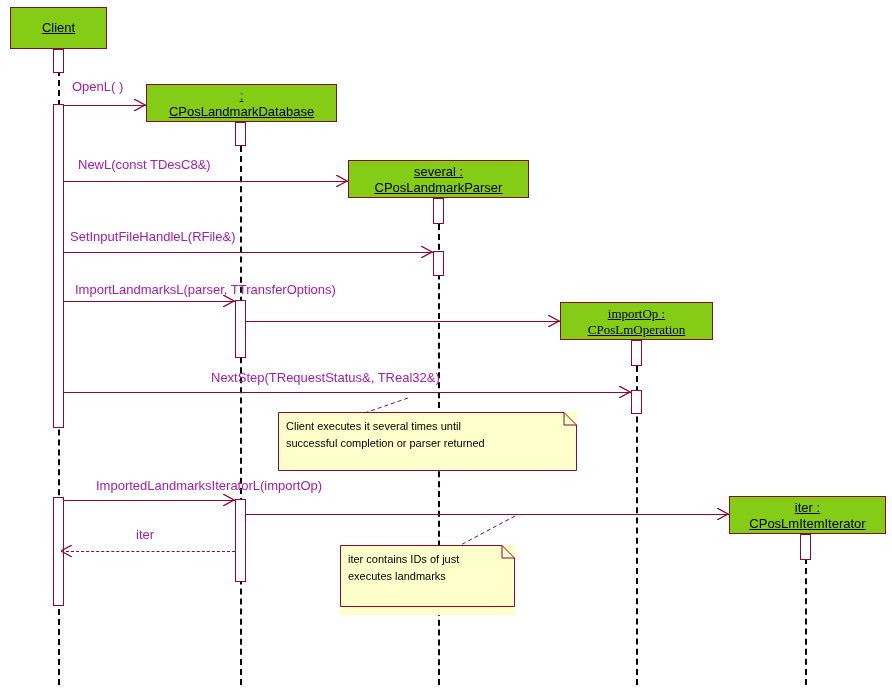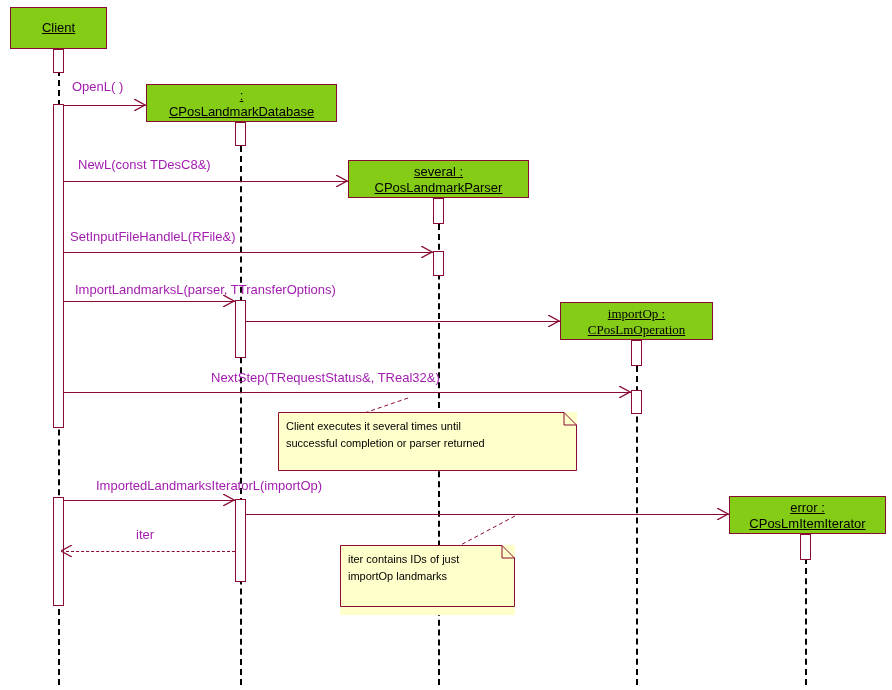--- a/index.html
+++ b/index.html
@@ -115,21 +115,21 @@
     <span class="l1">several :</span>
     <span class="l2">CPosLandmarkParser</span>
   </div>
 
   <div class="obj-box" style="left:560px; top:302px; width:153px; height:38px;font-family:Liberation Serif, serif;">
     <span class="l1">importOp :</span>
     <span class="l2">CPosLmOperation</span>
   </div>
 
   <div class="obj-box" style="left:729px; top:496px; width:157px; height:38px;">
-    <span class="l1">error :</span>
+    <span class="l1">iter :</span>
     <span class="l2">CPosLmItemIterator</span>
   </div>
 
   <div class="lifeline" style="left:58px; top:70px; height:615px;"></div>
   <div class="lifeline" style="left:240px; top:146px; height:539px;"></div>
   <div class="lifeline" style="left:438px; top:224px; height:461px;"></div>
   <div class="lifeline" style="left:636px; top:366px; height:319px;"></div>
   <div class="lifeline" style="left:805px; top:558px; height:127px;"></div>
 
   <div class="activation" style="left:53px; top:49px; width:11px; height:24px;"></div>
@@ -220,16 +220,16 @@
 
   <svg class="note-anchor" style="left:455px; top:516px; width:62px; height:34px;">
     <line x1="60" y1="0" x2="0" y2="32" stroke="#8B0A32" stroke-width="1" stroke-dasharray="4,3"></line>
   </svg>
   <div class="note" style="left:340px; top:545px; width:175px; height:70px;">
     <svg class="note-svg" width="175" height="62" viewBox="0 0 175 62">
       <path d="M0.5 0.5 L162 0.5 L174.5 13 L174.5 61.5 L0.5 61.5 Z" fill="#FFFFCC" stroke="#8B0A32" stroke-width="1"></path>
       <path d="M162 0.5 L162 13 L174.5 13" fill="none" stroke="#8B0A32" stroke-width="1"></path>
     </svg>
     <span class="note-txt">iter contains IDs of just</span>
-    <span class="note-txt">importOp landmarks</span>
+    <span class="note-txt">executes landmarks</span>
   </div>
 
 </div>
 
 </body></html>

